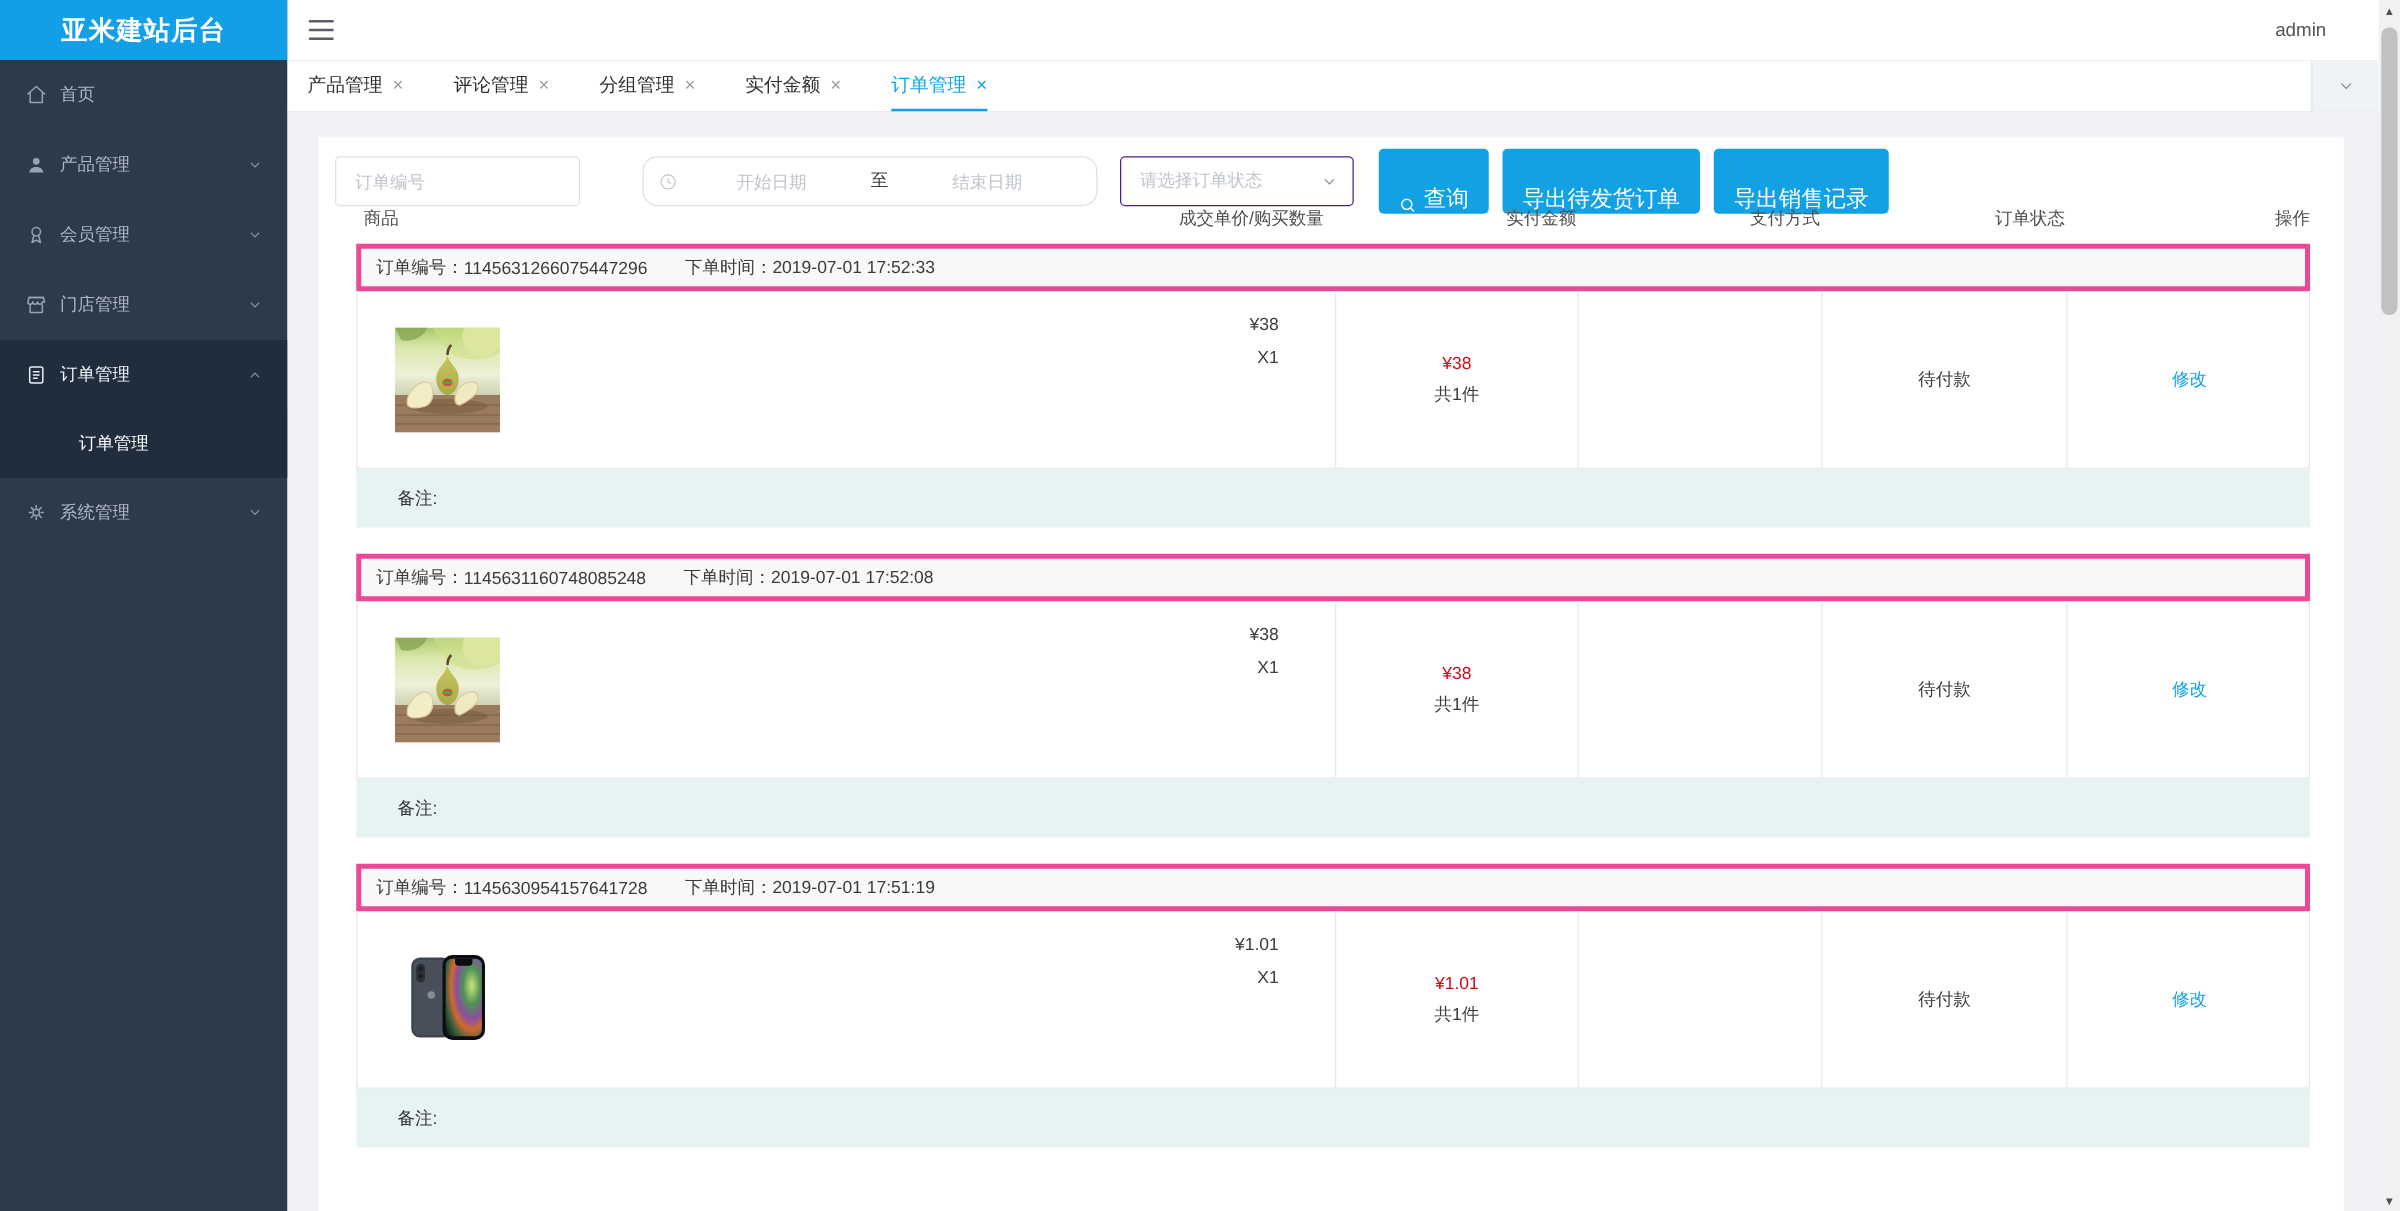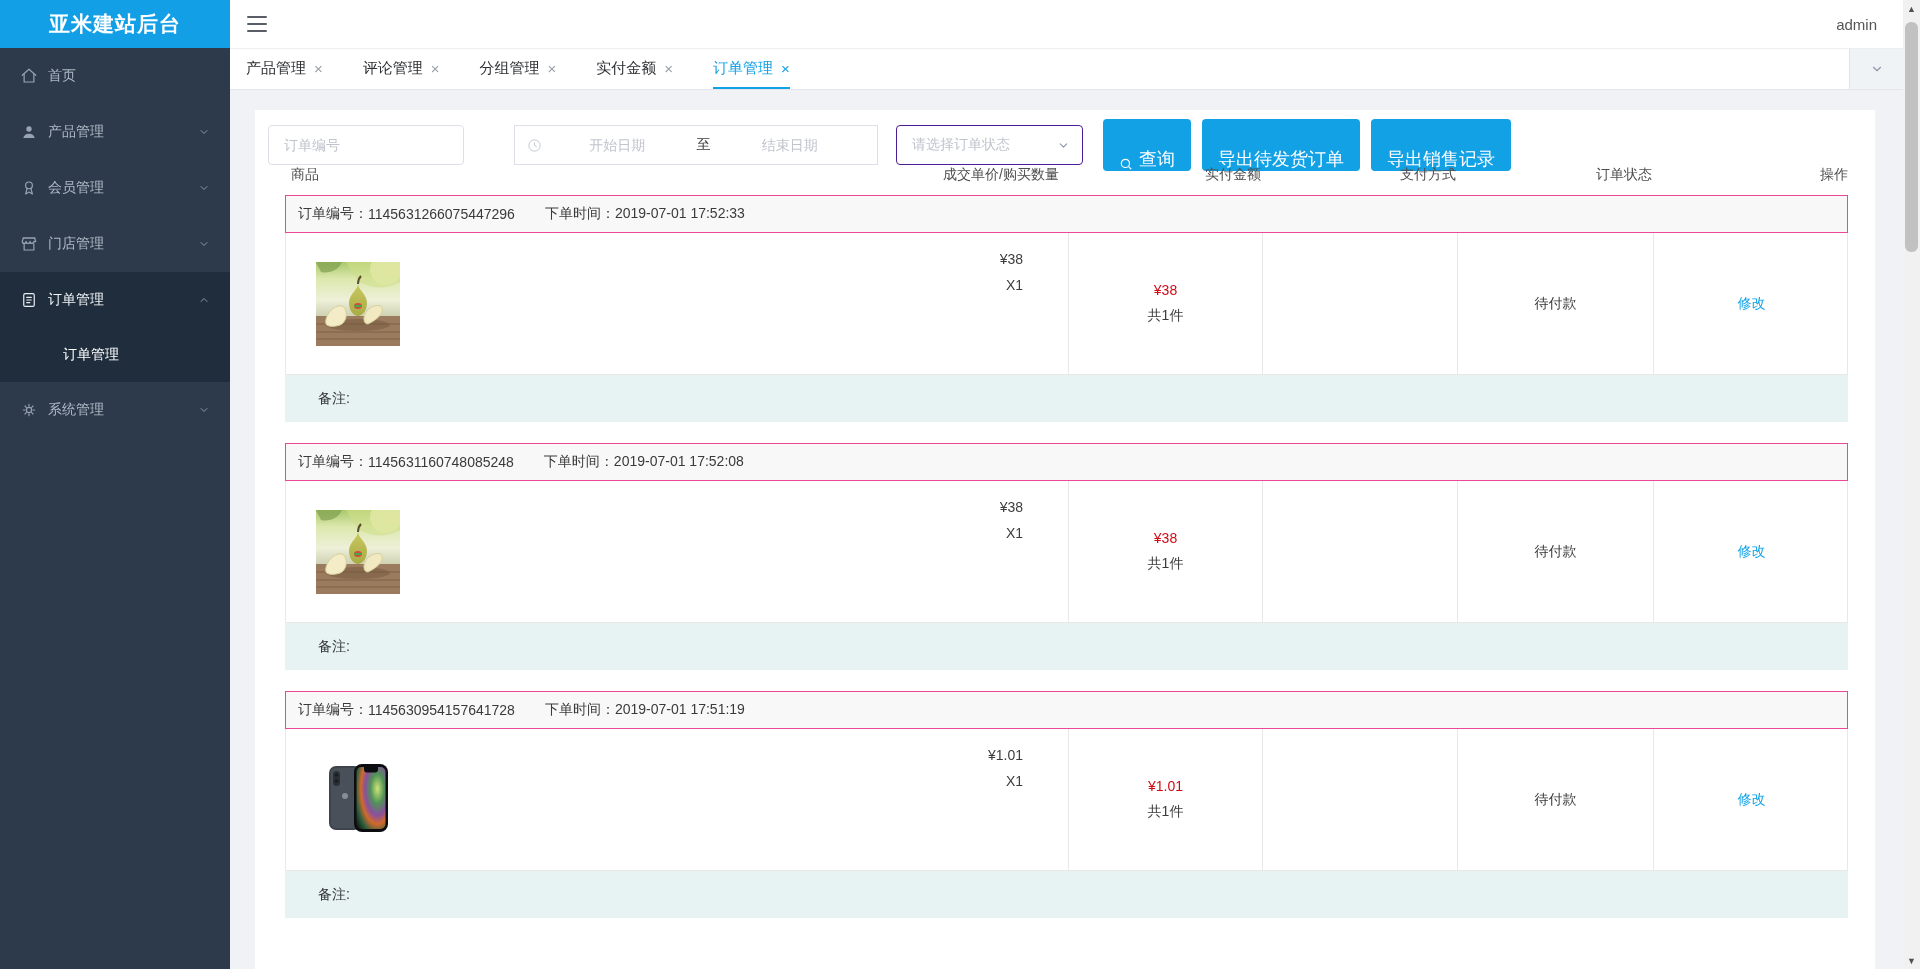--- a/index.html
+++ b/index.html
@@ -17,57 +17,57 @@
   .menu-item .mi-chevron { width:12px; height:12px; display:inline-flex; }
   .menu-group-open { background:#1f2d3d; }
   .menu-group-open .menu-item { color:#f1f4f8; }
   .submenu-item { height:54px; display:flex; align-items:center; padding-left:63px; background:#1f2d3d; color:#ffffff; font-size:14px; cursor:pointer; }
   svg.ico { fill:none; stroke:#97a3b3; stroke-width:1.6; stroke-linecap:round; stroke-linejoin:round; }
   .menu-group-open svg.ico { stroke:#e9eef3; }
   svg.chev { fill:none; stroke:#8c97a6; stroke-width:2; stroke-linecap:round; stroke-linejoin:round; }
 
   
   .main { flex:1; display:flex; flex-direction:column; height:969px; }
-  .topbar { height:48px; background:#fff; display:flex; align-items:center; justify-content:space-between; padding:0 26px 0 17px; }
+  .topbar { height:48px; background:#fff; display:flex; align-items:center; justify-content:space-between; padding:0 42px 0 17px; }
   .hamburger { width:20px; height:16px; display:flex; flex-direction:column; justify-content:space-between; cursor:pointer; }
   .hamburger i { display:block; height:2px; background:#5a5e66; border-radius:1px; }
   .admin { font-size:15px; color:#555; cursor:pointer; }
 
   .tabbar { height:42px; background:#fff; border-top:1px solid #eceef1; border-bottom:1px solid #e3e6ea; display:flex; align-items:stretch; }
   .tabs { flex:1; display:flex; padding-left:16px; }
   .tab { display:flex; align-items:center; margin-right:40px; font-size:15px; color:#2d2f33; cursor:pointer; border-bottom:2px solid transparent; }
   .tab .tab-close { margin-left:8px; color:#9aa0a8; font-size:15px; cursor:pointer; }
   .tab.active { color:#13a1e6; border-bottom-color:#13a1e6; }
   .tab.active .tab-close { color:#13a1e6; }
   .tab-more { width:54px; background:#f0f3f5; border-left:1px solid #e2e5e8; display:flex; align-items:center; justify-content:center; cursor:pointer; }
 
   .content { flex:1; background:#f0f2f5; padding:20px 28px 0 25px; overflow:hidden; }
   .card { background:#fff; height:1100px; padding:15px 27px 0 13px; }
 
   
   .filters { display:flex; align-items:center; height:40px; margin-bottom:30px; }
   .f-input { width:196px; height:40px; border:1px solid #dcdfe6; border-radius:4px; padding:0 15px; font-size:14px; color:#333; margin-right:50px; outline:none; font-family:inherit; }
   .f-input::placeholder, .d-input::placeholder { color:#c0c4cc; }
-  .daterange { width:364px; height:40px; border:1px solid #dcdfe6; border-radius:0; display:flex; align-items:center; padding:0 12px; margin-right:18px; }
+  .daterange { width:364px; height:40px; border:1px solid #dcdfe6; border-radius:12px; display:flex; align-items:center; padding:0 12px; margin-right:18px; }
   .daterange svg { width:15px; height:15px; stroke:#c0c4cc; fill:none; stroke-width:1.5; }
   .d-input { flex:1; border:none; outline:none; text-align:center; font-size:14px; color:#333; background:transparent; font-family:inherit; min-width:0; }
   .d-sep { font-size:14px; color:#3c3c3c; padding:0 4px; }
   .select { width:187px; height:40px; border:1px solid #4c1d95; border-radius:4px; display:flex; align-items:center; padding:0 12px 0 15px; margin-right:20px; cursor:pointer; }
   .select .sel-text { flex:1; font-size:14px; color:#c0c4cc; }
   .btn { height:52px; background:#13a1e6; color:#fff; border:none; border-radius:4px; font-size:18px; padding:0 16px; display:inline-flex; align-items:flex-end; justify-content:center; cursor:pointer; margin-right:11px; font-family:inherit; }
   .btn svg { width:14px; height:14px; stroke:#fff; fill:none; stroke-width:2; margin-right:6px; }
 
   
   .table { margin-left:17px; width:1563px; }
   .thead { display:grid; grid-template-columns:782px 194px 195px 196px 196px; height:41px; align-items:center; font-size:14px; color:#4e4e4e; }
   .thead .th-goods { padding-left:6px; text-align:left; }
   .thead .th-c { text-align:right; }
 
   .order-group { margin-bottom:21px; }
-  .order-head { height:38px; background:#f8f8f9; border:1px solid #ec4899; display:flex; align-items:center; padding-left:12px; font-size:14px; color:#3a3a3a; }
+  .order-head { height:38px; background:#f8f8f9; border:4px solid #ec4899; display:flex; align-items:center; padding-left:12px; font-size:14px; color:#3a3a3a; }
   .order-head .oh-time { margin-left:30px; }
   .order-row { display:grid; grid-template-columns:782px 194px 195px 196px 196px; height:142px; border:1px solid #e8e8e8; border-top:none; }
   .cell { border-left:1px solid #e8e8e8; display:flex; flex-direction:column; align-items:center; justify-content:center; font-size:14px; color:#3a3a3a; }
   .cell-goods { border-left:none; position:relative; display:block; }
   .prod-img { position:absolute; left:30px; top:29px; width:84px; height:84px; }
   .price-block { text-align:right; padding:18px 45px 0 0; font-size:14px; color:#3d3d3d; }
   .price-block .qty { margin-top:10px; }
   .paid { color:#d10a16; }
   .pieces { margin-top:9px; color:#3a3a3a; }
   .link-edit { color:#13a1e6; cursor:pointer; font-size:14px; }

